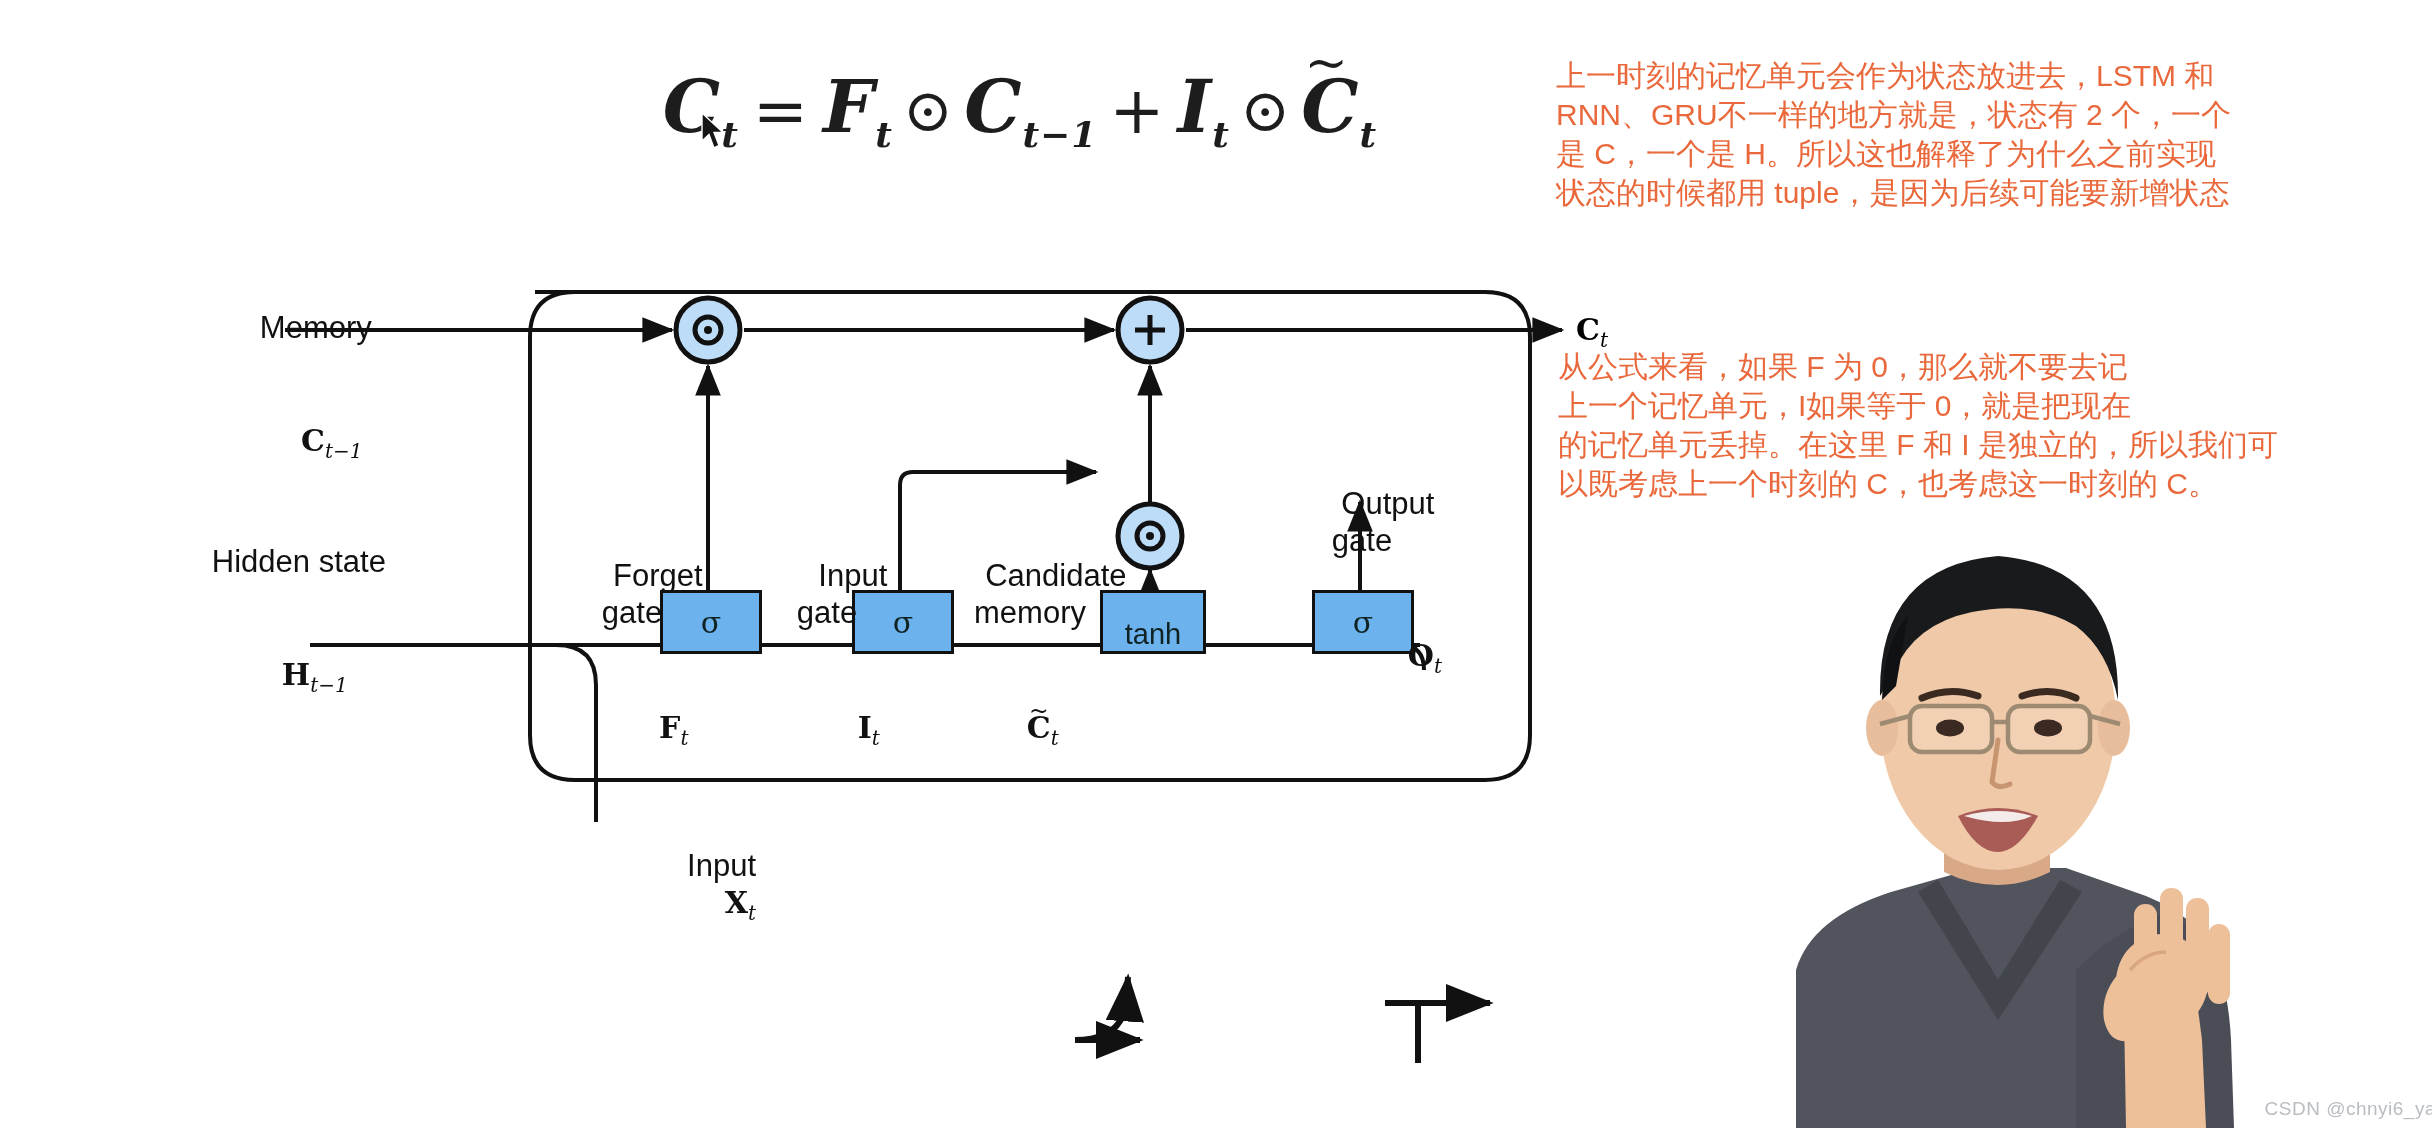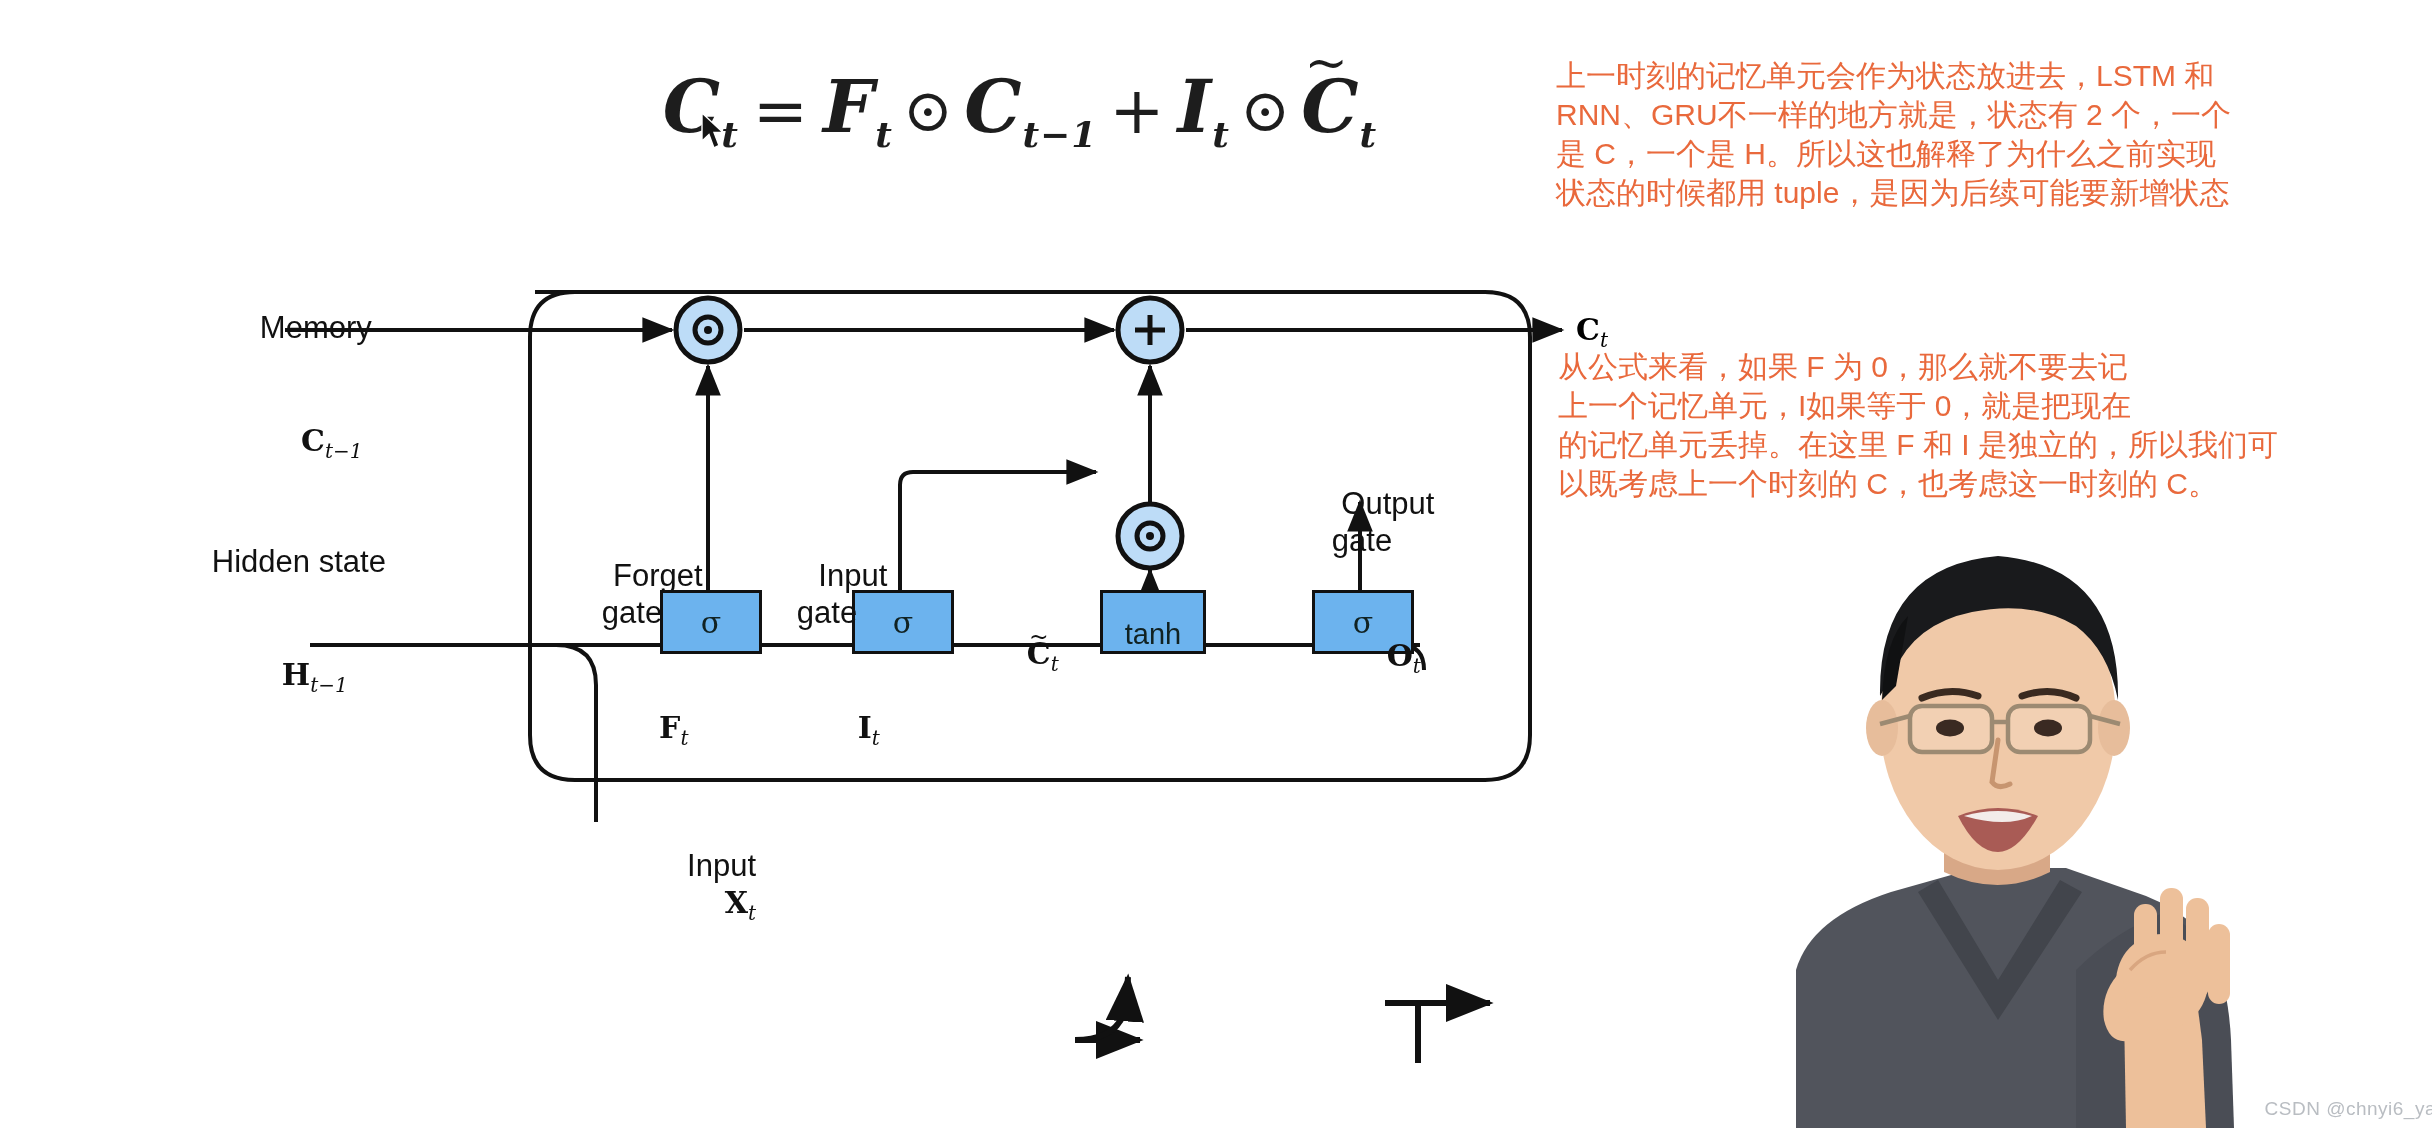--- a/index.html
+++ b/index.html
@@ -205,29 +205,31 @@
 
     <div class="lbl" style="left:752px;top:290px;width:150px;">
       <span style="white-space:pre-line">Input
 gate</span>
       <div class="mvar" style="margin-top:4px;">
         <span>I</span><span class="s">t</span>
       </div>
     </div>
 
     <div class="lbl" style="left:930px;top:290px;width:200px;">
+      <span style="white-space:pre-line">Candidate
+memory</span>
       <div class="mvar" style="margin-top:4px;margin-left:-58px;">
         <span class="til">C</span><span class="s">t</span>
       </div>
     </div>
 
     <div class="lbl" style="left:1282px;top:218px;width:160px;">
       <span style="white-space:pre-line">Output
 gate</span>
-      <div class="mvar" style="margin-top:4px;">
+      <div class="mvar" style="margin-top:4px;text-align:right;">
         <span>O</span><span class="s">t</span>
       </div>
     </div>
 
     <div class="lbl" style="left:190px;top:42px;width:200px;">
       <span>Memory</span>
       <div class="mvar" style="margin-top:2px;">
         <span>C</span><span class="s">t−1</span>
       </div>
     </div>

